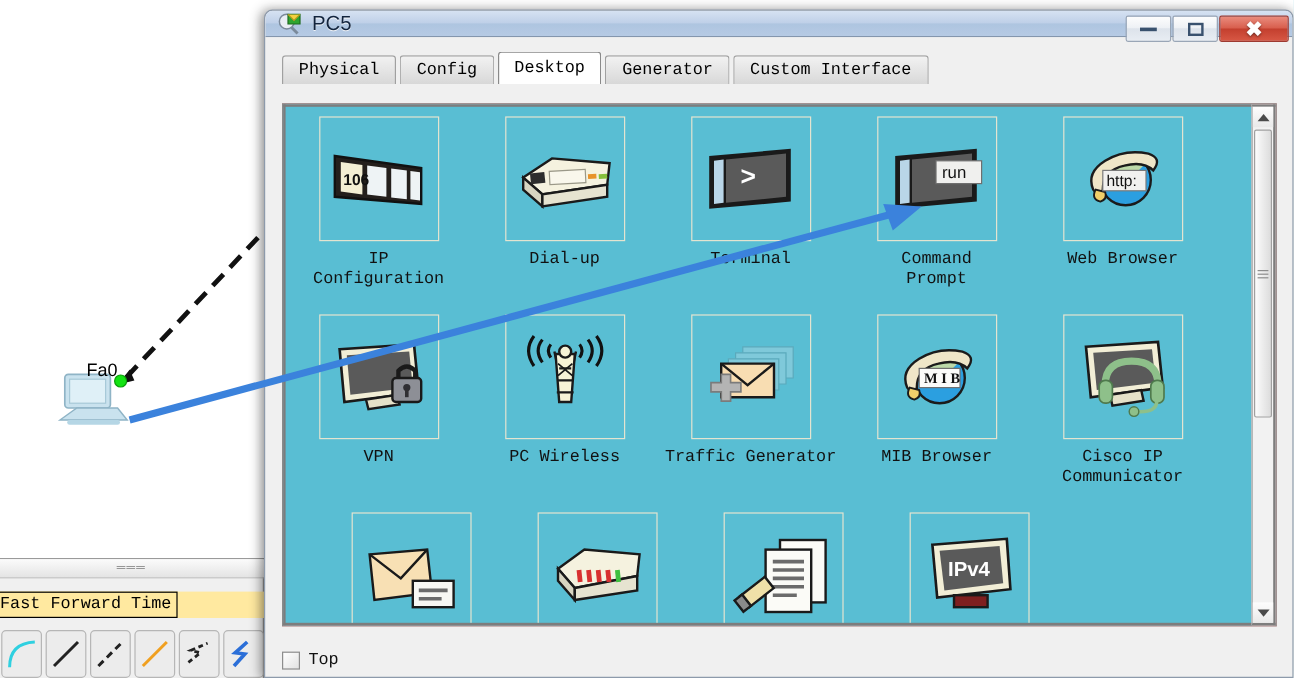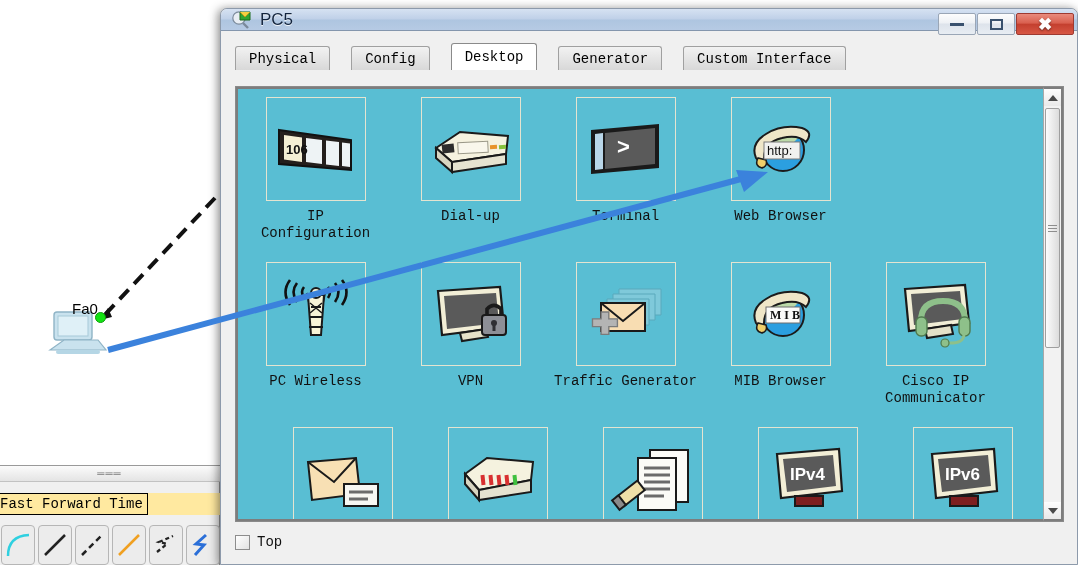--- a/index.html
+++ b/index.html
@@ -100,21 +100,21 @@
     background: linear-gradient(#e98b7d 0%, #d9604f 45%, #c4402f 52%, #d75744 100%);
   }
   .wbtn-min { width: 14px; height: 3px; background: #39516e; }
   .wbtn-max { width: 13px; height: 11px; border: 2px solid #39516e; }
   .wbtn-close-x { color: #fff; font-size: 17px; font-weight: bold; line-height: 1;
                   text-shadow: 0 1px 2px rgba(0,0,0,.5); }
 
   
   .tabstrip {
     position: relative; height: 26px; margin: 13px 0 0 14px;
-    display: flex; align-items: flex-end; gap: 21px;
+    display: flex; align-items: flex-end; gap: 3px;
   }
   .tab {
     height: 24px; padding: 0 13px;
     display: flex; align-items: center;
     font-family: "Liberation Mono", monospace; font-size: 14px; color: #000;
     background: linear-gradient(#f2f2f2,#d8d8d8);
     border: 1px solid #a0a0a0; border-bottom: none;
     border-top-left-radius: 3px; border-top-right-radius: 3px;
   }
   .tab.active {
@@ -175,21 +175,21 @@
     background: linear-gradient(90deg,#fdfdfd,#efefef 40%,#dcdcdc);
     border: 1px solid #9f9f9f; border-radius: 2px;
     display: flex; align-items: center; justify-content: center;
   }
   .sb-grip { width: 9px; }
   .sb-grip i { display: block; height: 1px; background: #8d8d8d; margin: 2px 0; }
 
   
   .bottom-bar {
     position: absolute; left: 14px; right: 13px; bottom: 6px; height: 32px;
-    display: flex; align-items: center;
+    display: flex; align-items: flex-end;
   }
   .chk-box {
     width: 15px; height: 15px; border: 1px solid #8d8d8d;
     background: linear-gradient(135deg,#ffffff,#e2e2e2);
     margin-right: 7px; flex: 0 0 auto;
   }
   .chk-lbl { font-family: "Liberation Mono", monospace; font-size: 14px; color: #111; }
 
   .hidden-cap { visibility: hidden; }
 </style>
@@ -334,37 +334,64 @@
                 <svg viewBox="0 0 90 70" width="90" height="70">
                   <path d="M10 16 L78 10 L78 54 L10 60 Z" fill="#1a1a1a"></path>
                   <path d="M14 20 L22 19 L22 55 L14 56 Z" fill="#b9d6e8"></path>
                   <path d="M24 19 L74 14 L74 50 L24 55 Z" fill="#5a5a5a"></path>
                   <text x="36" y="40" font-family="Liberation Sans, sans-serif" font-size="22" font-weight="bold" fill="#ffffff">&gt;</text>
                 </svg>
               </div>
               <div class="cap">Terminal</div>
             </div>
 
+            <div class="cell">
+              <div class="tile">
+                <svg viewBox="0 0 90 70" width="90" height="70">
+                  <path d="M10 16 L78 10 L78 54 L10 60 Z" fill="#1a1a1a"></path>
+                  <path d="M14 20 L22 19 L22 55 L14 56 Z" fill="#b9d6e8"></path>
+                  <path d="M24 19 L74 14 L74 50 L24 55 Z" fill="#5a5a5a"></path>
+                  <rect x="44" y="20" width="38" height="19" fill="#f0f0ee" stroke="#6f6f6f"></rect>
+                  <text x="49" y="34" font-family="Liberation Sans, sans-serif" font-size="14" fill="#111">run</text>
+                </svg>
+              </div>
+              <div class="cap">Command<br>Prompt</div>
+            </div>
 
             <div class="cell">
               <div class="tile">
                 <svg viewBox="0 0 90 70" width="90" height="70">
                   <circle cx="47" cy="36" r="21" fill="#2b9fe0" stroke="#1b1b1b" stroke-width="2"></circle>
                   <path d="M30 26 Q46 16 62 24 Q54 34 38 36 Q30 34 30 26 Z" fill="#bcd9a8"></path>
                   <path d="M20 44 Q14 30 30 20 Q46 10 66 14 Q78 18 70 28 Q62 20 46 24 Q28 28 28 44 Q26 52 20 44 Z" fill="#efe6c8" stroke="#1b1b1b" stroke-width="2"></path>
                   <path d="M22 44 Q18 52 26 54 Q32 52 30 46 Z" fill="#f0cf6a" stroke="#1b1b1b" stroke-width="1.6"></path>
                   <rect x="28" y="28" width="36" height="17" fill="#f1f1ef" stroke="#7a7a7a"></rect>
                   <text x="31" y="41" font-family="Liberation Sans, sans-serif" font-size="13" fill="#111">http:</text>
                 </svg>
               </div>
               <div class="cap">Web Browser</div>
             </div>
           </div>
 
           <div class="grid-row row2">
+            <div class="cell">
+              <div class="tile">
+                <svg viewBox="0 0 90 70" width="90" height="70">
+                  <path d="M12 12 L74 8 L78 48 L16 56 Z" fill="#f2eed6" stroke="#1a1a1a" stroke-width="2.2"></path>
+                  <path d="M18 17 L70 14 L73 44 L21 50 Z" fill="#5a5a5a"></path>
+                  <path d="M34 54 L60 50 L62 58 L36 62 Z" fill="#e5e1c8" stroke="#1a1a1a" stroke-width="2"></path>
+                  <rect x="56" y="36" width="24" height="20" rx="3" fill="#8d8f96" stroke="#1a1a1a" stroke-width="2"></rect>
+                  <path d="M61 36 L61 30 Q68 23 75 30 L75 36" fill="none" stroke="#1a1a1a" stroke-width="3.6"></path>
+                  <circle cx="68" cy="44" r="3" fill="#2f2f33"></circle>
+                  <rect x="66.5" y="45" width="3" height="7" fill="#2f2f33"></rect>
+                </svg>
+              </div>
+              <div class="cap">VPN</div>
+            </div>
+
             <div class="cell">
               <div class="tile">
                 <svg viewBox="0 0 90 70" width="90" height="70">
                   <path d="M36 14 L45 56 L54 14" fill="none" stroke="#1a1a1a" stroke-width="2"></path>
                   <path d="M37 16 L53 16 L50 56 L40 56 Z" fill="#f7f3d6" stroke="#1a1a1a" stroke-width="2"></path>
                   <line x1="40" y1="28" x2="50" y2="28" stroke="#1a1a1a" stroke-width="2"></line>
                   <line x1="39" y1="38" x2="51" y2="38" stroke="#1a1a1a" stroke-width="2"></line>
                   <line x1="38" y1="48" x2="52" y2="48" stroke="#1a1a1a" stroke-width="2"></line>
                   <path d="M39 24 L51 34 M51 24 L39 34" stroke="#1a1a1a" stroke-width="1.5"></path>
                   <circle cx="45" cy="14" r="5" fill="#f7f3d6" stroke="#1a1a1a" stroke-width="2"></circle>
@@ -375,35 +402,20 @@
                   <path d="M64 4 Q71 13 64 23" stroke="#111" stroke-width="2.6" fill="none"></path>
                   <path d="M71 1 Q80 13 71 26" stroke="#111" stroke-width="2.6" fill="none"></path>
                 </svg>
               </div>
               <div class="cap">PC Wireless</div>
             </div>
 
             <div class="cell">
               <div class="tile">
                 <svg viewBox="0 0 90 70" width="90" height="70">
-                  <path d="M12 12 L74 8 L78 48 L16 56 Z" fill="#f2eed6" stroke="#1a1a1a" stroke-width="2.2"></path>
-                  <path d="M18 17 L70 14 L73 44 L21 50 Z" fill="#5a5a5a"></path>
-                  <path d="M34 54 L60 50 L62 58 L36 62 Z" fill="#e5e1c8" stroke="#1a1a1a" stroke-width="2"></path>
-                  <rect x="56" y="36" width="24" height="20" rx="3" fill="#8d8f96" stroke="#1a1a1a" stroke-width="2"></rect>
-                  <path d="M61 36 L61 30 Q68 23 75 30 L75 36" fill="none" stroke="#1a1a1a" stroke-width="3.6"></path>
-                  <circle cx="68" cy="44" r="3" fill="#2f2f33"></circle>
-                  <rect x="66.5" y="45" width="3" height="7" fill="#2f2f33"></rect>
-                </svg>
-              </div>
-              <div class="cap">VPN</div>
-            </div>
-
-            <div class="cell">
-              <div class="tile">
-                <svg viewBox="0 0 90 70" width="90" height="70">
                   <g opacity=".32">
                     <path d="M38 10 L80 10 L80 36 L38 36 Z" fill="#cfe3ea" stroke="#5d7f8c"></path>
                     <path d="M32 15 L74 15 L74 41 L32 41 Z" fill="#cfe3ea" stroke="#5d7f8c"></path>
                     <path d="M26 20 L68 20 L68 46 L26 46 Z" fill="#cfe3ea" stroke="#5d7f8c"></path>
                   </g>
                   <path d="M20 24 L64 24 L64 52 L20 52 Z" fill="#f8ddb2" stroke="#1a1a1a" stroke-width="2"></path>
                   <path d="M20 24 L42 42 L64 24" fill="none" stroke="#1a1a1a" stroke-width="2"></path>
                   <path d="M14 40 L24 40 L24 32 L33 32 L33 40 L43 40 L43 49 L33 49 L33 58 L24 58 L24 49 L14 49 Z" fill="#b4b4b4" stroke="#7b7b7b" stroke-width="1.6" transform="translate(-4,2) scale(.86) translate(4,4)"></path>
                 </svg>
               </div>
@@ -497,31 +509,20 @@
                 <svg viewBox="0 0 90 70" width="90" height="70">
                   <path d="M14 10 L76 5 L79 47 L18 54 Z" fill="#f2eed6" stroke="#1a1a1a" stroke-width="2.2"></path>
                   <path d="M20 15 L70 11 L73 42 L24 48 Z" fill="#5a5a5a"></path>
                   <text x="27" y="36" font-family="Liberation Sans, sans-serif" font-size="17" font-weight="bold" fill="#ffffff">IPv4</text>
                   <rect x="32" y="52" width="28" height="10" fill="#7e1f1f" stroke="#1a1a1a" stroke-width="2"></rect>
                 </svg>
               </div>
               <div class="cap hidden-cap"></div>
             </div>
 
-            <div class="cell">
-              <div class="tile">
-                <svg viewBox="0 0 90 70" width="90" height="70">
-                  <path d="M14 10 L76 5 L79 47 L18 54 Z" fill="#f2eed6" stroke="#1a1a1a" stroke-width="2.2"></path>
-                  <path d="M20 15 L70 11 L73 42 L24 48 Z" fill="#5a5a5a"></path>
-                  <text x="27" y="36" font-family="Liberation Sans, sans-serif" font-size="17" font-weight="bold" fill="#ffffff">IPv6</text>
-                  <rect x="32" y="52" width="28" height="10" fill="#7e1f1f" stroke="#1a1a1a" stroke-width="2"></rect>
-                </svg>
-              </div>
-              <div class="cap hidden-cap"></div>
-            </div>
           </div>
 
         </div>
       </div>
 
       <div class="vscroll">
         <div class="sb-arrow up">
             <span class="tri-up"></span>
           </div>
         <div class="sb-thumb">

